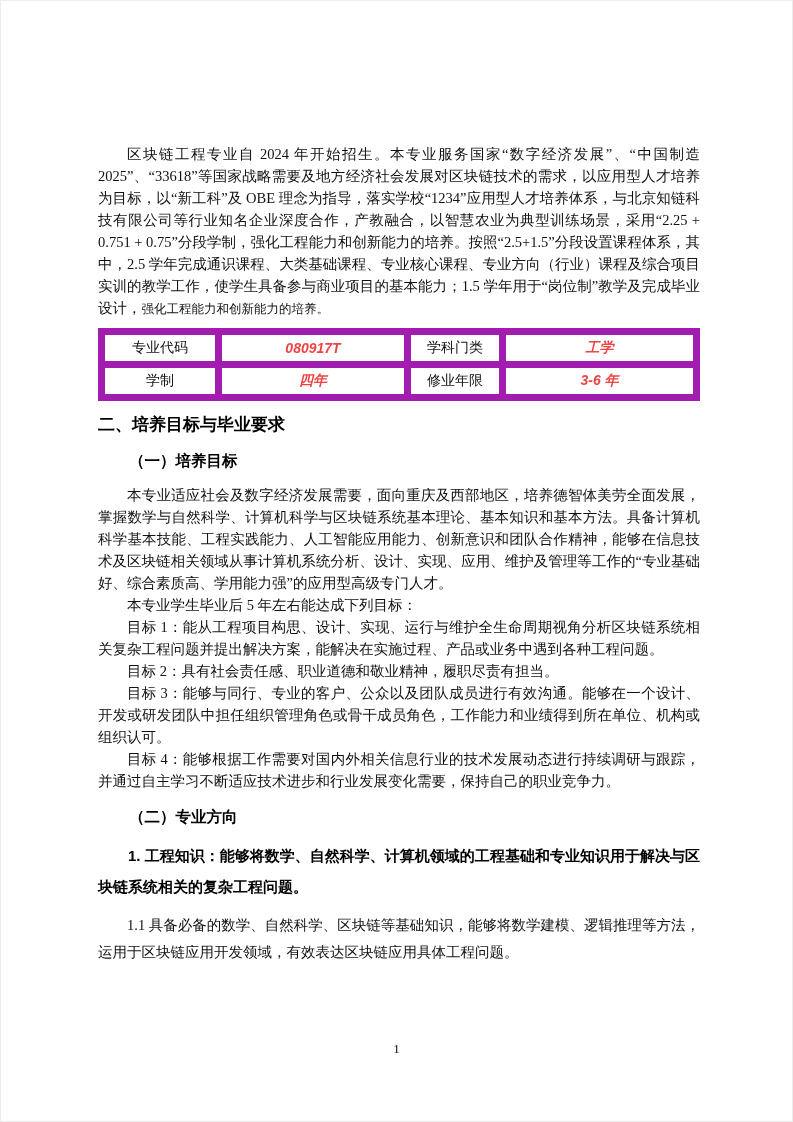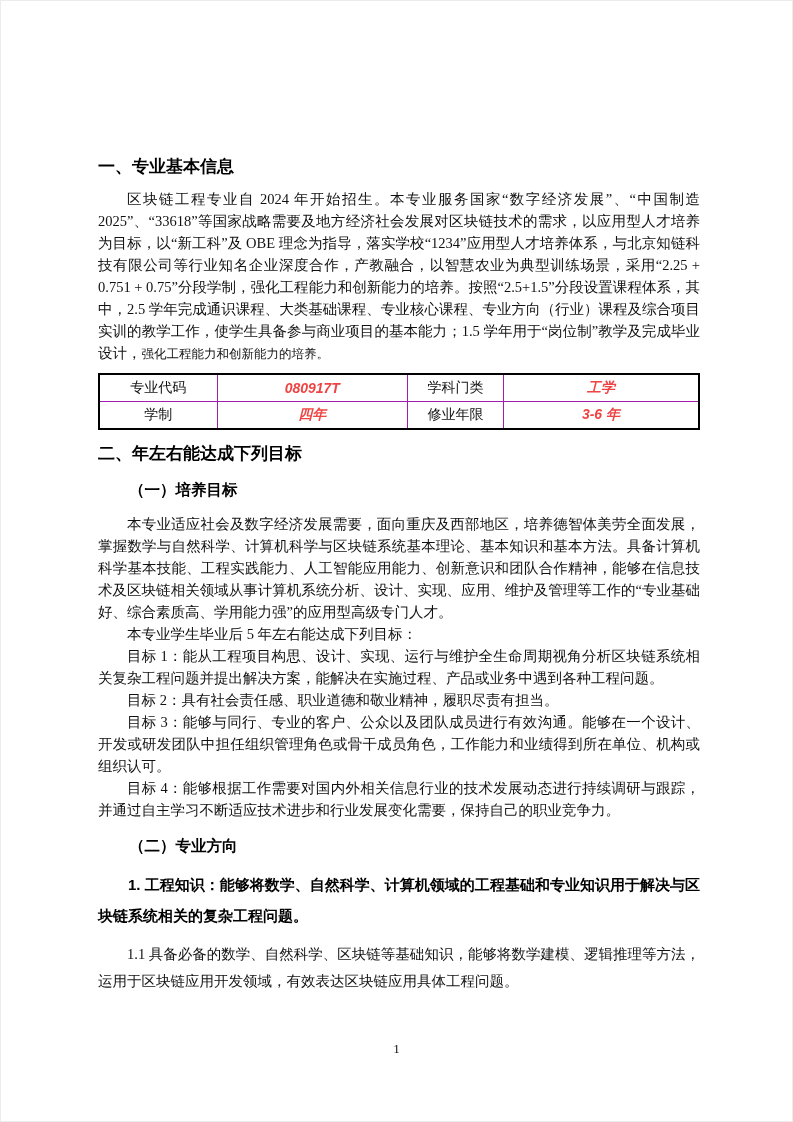--- a/index.html
+++ b/index.html
@@ -56,21 +56,21 @@
     font-size: 12.5px;
   }
   .info-table {
     width: 100%;
     border-collapse: collapse;
     border: 2px solid #000000;
     margin: 8px 0 10px 0;
     table-layout: fixed;
   }
   .info-table td {
-    border: 1px solid #a21caf;
+    border: 7px solid #a21caf;
     height: 24px;
     padding: 1px 4px;
     text-align: center;
     vertical-align: middle;
     font-family: "Liberation Serif", serif;
     font-size: 14px;
     color: #111111;
   }
   .info-table td.cell-value {
     font-family: "Liberation Sans", sans-serif;
@@ -107,21 +107,20 @@
     font-size: 13px;
     color: #111111;
   }
 </style>
 </head>
 <body>
 
 <div class="page">
 
 
-  <h2 class="sec-heading">一、专业基本信息</h2>
 
   <p class="body-para"><span>区块链工程专业自 2024 年开始招生。本专业服务国家“数字经济发展”、“中国制造 2025”、“33618”等国家战略需要及地方经济社会发展对区块链技术的需求，以应用型人才培养为目标，以“新工科”及 OBE 理念为指导，落实学校“1234”应用型人才培养体系，与北京知链科技有限公司等行业知名企业深度合作，产教融合，以智慧农业为典型训练场景，采用“2.25 + 0.751 + 0.75”分段学制，强化工程能力和创新能力的培养。按照“2.5+1.5”分段设置课程体系，其中，2.5 学年完成通识课程、大类基础课程、专业核心课程、专业方向（行业）课程及综合项目实训的教学工作，使学生具备参与商业项目的基本能力；1.5 学年用于“岗位制”教学及完成毕业设计，</span><span class="small-tail">强化工程能力和创新能力的培养。</span></p>
 
   <table class="info-table">
     <colgroup>
       <col style="width:19.7%">
       <col style="width:31.7%">
       <col style="width:16.0%">
       <col style="width:32.6%">
     </colgroup>
@@ -134,21 +133,21 @@
       </tr>
       <tr>
         <td class="cell-label">学制</td>
         <td class="cell-value">四年</td>
         <td class="cell-label">修业年限</td>
         <td class="cell-value">3-6 年</td>
       </tr>
     </tbody>
   </table>
 
-  <h2 class="sec-heading">二、年左右能达成下列目标</h2>
+  <h2 class="sec-heading">二、培养目标与毕业要求</h2>
 
   <h3 class="sub-heading">（一）培养目标</h3>
 
   <p class="body-para">本专业适应社会及数字经济发展需要，面向重庆及西部地区，培养德智体美劳全面发展，掌握数学与自然科学、计算机科学与区块链系统基本理论、基本知识和基本方法。具备计算机科学基本技能、工程实践能力、人工智能应用能力、创新意识和团队合作精神，能够在信息技术及区块链相关领域从事计算机系统分析、设计、实现、应用、维护及管理等工作的“专业基础好、综合素质高、学用能力强”的应用型高级专门人才。</p>
   <p class="body-para">本专业学生毕业后 5 年左右能达成下列目标：</p>
   <p class="body-para">目标 1：能从工程项目构思、设计、实现、运行与维护全生命周期视角分析区块链系统相关复杂工程问题并提出解决方案，能解决在实施过程、产品或业务中遇到各种工程问题。</p>
   <p class="body-para">目标 2：具有社会责任感、职业道德和敬业精神，履职尽责有担当。</p>
   <p class="body-para">目标 3：能够与同行、专业的客户、公众以及团队成员进行有效沟通。能够在一个设计、开发或研发团队中担任组织管理角色或骨干成员角色，工作能力和业绩得到所在单位、机构或组织认可。</p>
   <p class="body-para">目标 4：能够根据工作需要对国内外相关信息行业的技术发展动态进行持续调研与跟踪，并通过自主学习不断适应技术进步和行业发展变化需要，保持自己的职业竞争力。</p>
 

